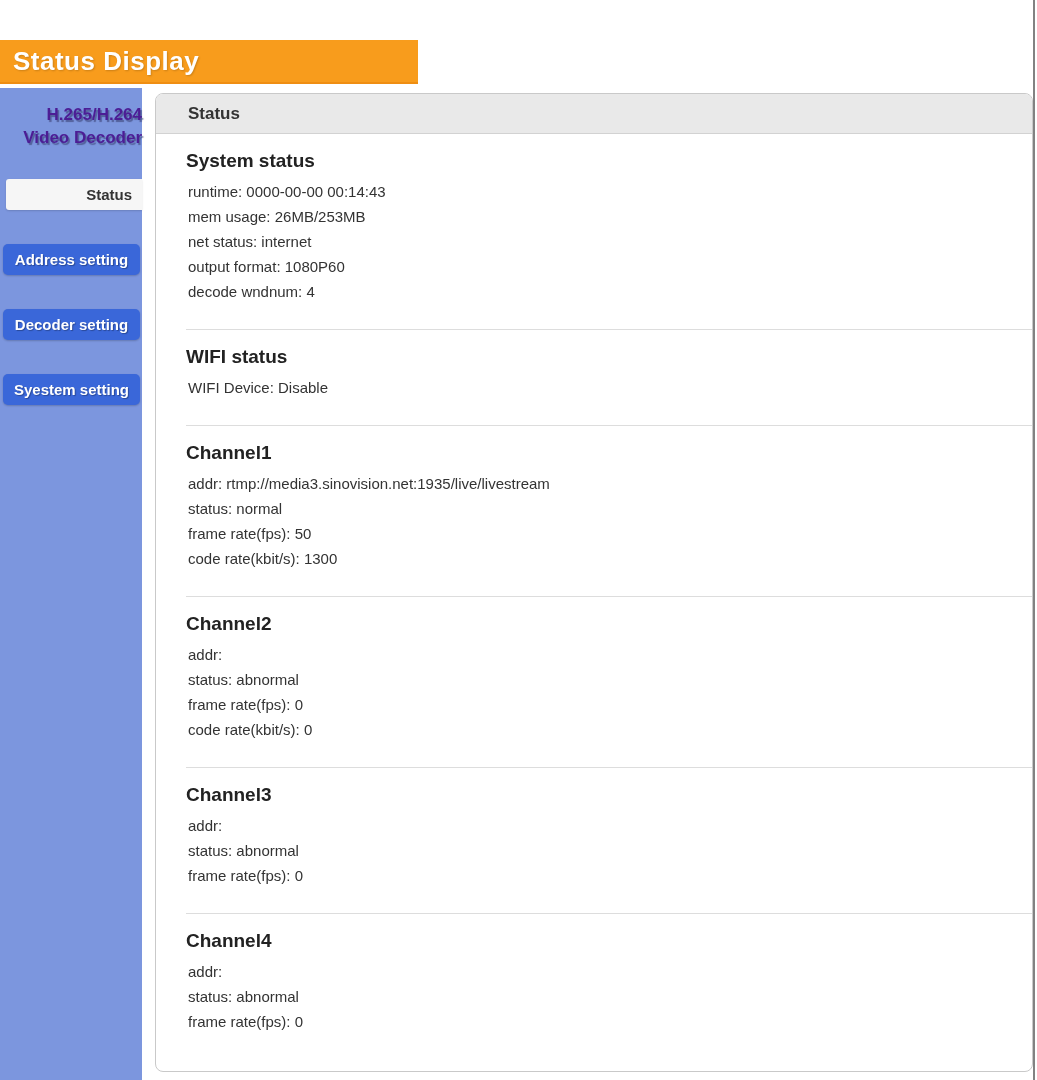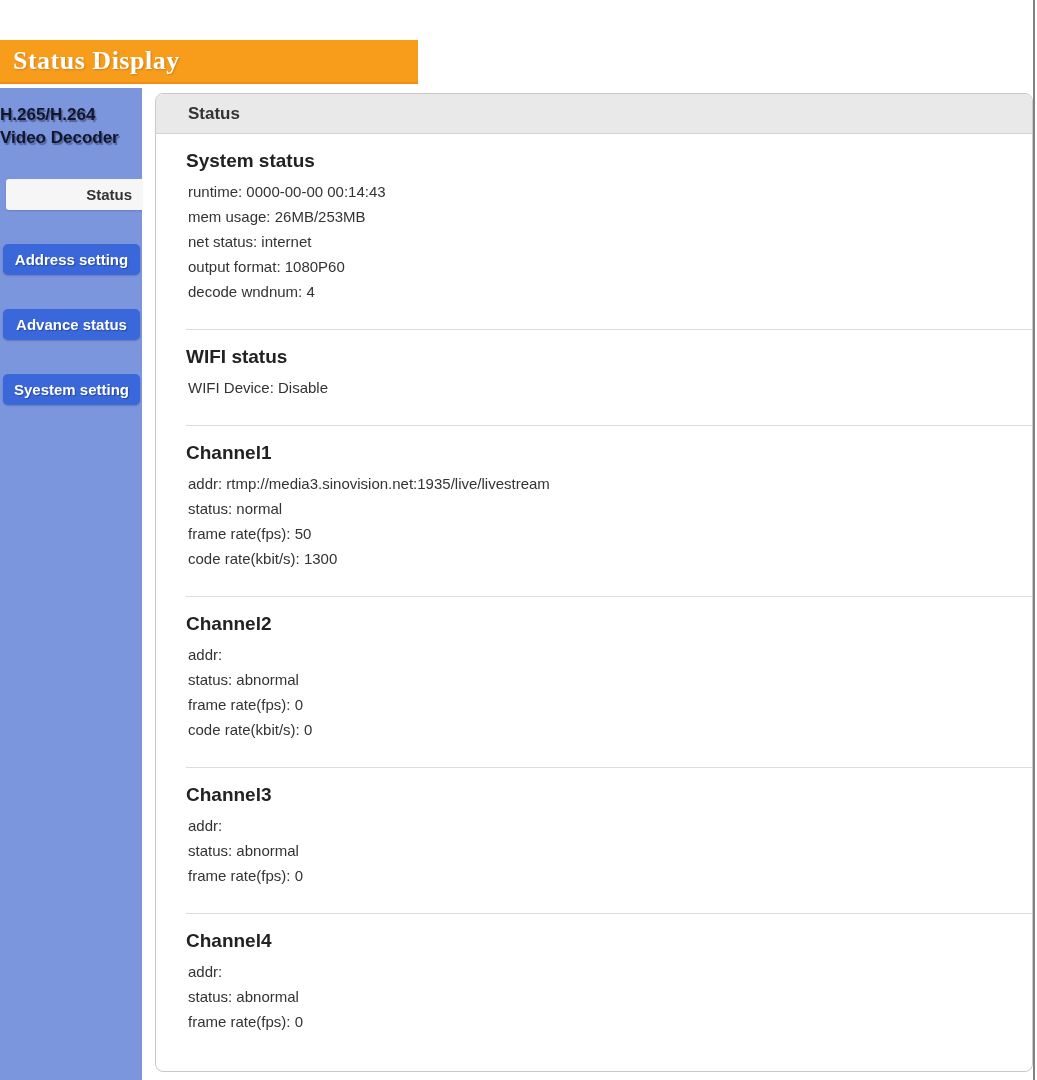--- a/index.html
+++ b/index.html
@@ -15,43 +15,42 @@
 
   
   .banner {
     position: absolute;
     left: 0; top: 40px;
     width: 418px; height: 44px;
     background: #F89C1C;
     border-bottom: 2px solid #ef8e12;
     display: flex;
     align-items: center;
-    font-family: Liberation Serif, serif;
   }
   .banner h1 {
     color: #ffffff;
     font-size: 26px;
     font-weight: bold;
     letter-spacing: 0.5px;
     padding-left: 13px;
     text-shadow: 1px 1px 2px rgba(0,0,0,0.18);
   }
 
   
   .sidebar {
     position: absolute;
     left: 0; top: 88px;
     width: 142px;
     height: 992px;
     background: #7C96DE;
   }
   .sidebar-title {
     padding-top: 15px;
-    text-align: left;
-    color: #0f172a;
+    text-align: right;
+    color: #4c1d95;
     font-size: 17px;
     font-weight: bold;
     line-height: 23px;
     text-shadow: 1.5px 1.5px 1px rgba(55,60,110,0.6);
   }
   .menu { margin-top: 30px; }
   .menu-item {
     display: block;
     height: 31px;
     line-height: 31px;
@@ -137,21 +136,21 @@
 </header>
 
 <aside class="sidebar">
   <div class="sidebar-title">
     <div>H.265/H.264</div>
     <div>Video Decoder</div>
   </div>
   <nav class="menu">
       <a class="menu-item active">Status</a>
       <a class="menu-item blue">Address setting</a>
-      <a class="menu-item blue">Advance status</a>
+      <a class="menu-item blue">Decoder setting</a>
       <a class="menu-item blue">Syestem setting</a>
     </nav>
 </aside>
 
 <main class="panel">
   <div class="panel-header">Status</div>
   <div class="panel-body">
       <section class="section">
         <h2>System status</h2>
         <div class="line">runtime: 0000-00-00 00:14:43</div>

